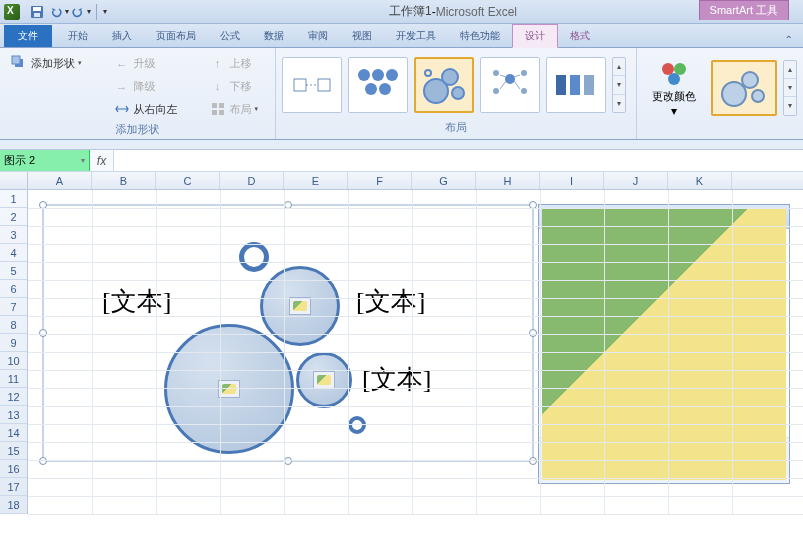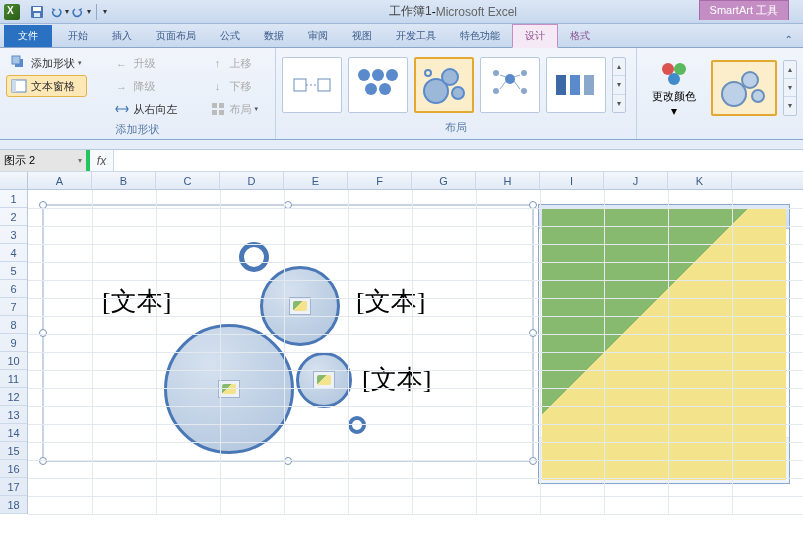--- a/index.html
+++ b/index.html
@@ -43,21 +43,21 @@
   .style-item { width:50px; height:46px; border:1px solid #b8c8de; background:#fff; display:flex; align-items:center; justify-content:center; cursor:pointer; border-radius:2px; }
   .gallery-spin { width:14px; display:flex; flex-direction:column; border:1px solid #b8c8de; border-radius:2px; background:#eef3fa;}
   .gallery-spin div { flex:1; display:flex; align-items:center; justify-content:center; font-size:8px; color:#555; cursor:pointer; border-bottom:1px solid #ccd9ea;}
   .gallery-spin div:last-child { border-bottom:none;}
   .big-btn { display:flex; flex-direction:column; align-items:center; justify-content:center; padding:4px 8px; cursor:pointer; border:1px solid transparent; border-radius:3px;}
   .big-btn .ic { width:32px; height:32px; }
   
   
   .fbar-row { height:22px; display:flex; border-bottom:1px solid #ccd9ea; background:#f6f9fd;}
   .fbar-row.padding { height:10px; background:#e5edf8; border-bottom:1px solid #b8c8de;}
-  .name-box { width:90px; border-right:4px solid #22c55e; display:flex; align-items:center; padding:0 4px; background:#e5e5e5;}
+  .name-box { width:90px; border-right:1px solid #22c55e; display:flex; align-items:center; padding:0 4px; background:#86efac;}
   .name-box input { border:none; outline:none; width:100%; font-size:11px; background:transparent;}
   .name-box .dd { font-size:8px; color:#777; cursor:pointer;}
   .fx-btn { width:24px; display:flex; align-items:center; justify-content:center; font-style:italic; color:#555; border-right:1px solid #ccd9ea; cursor:pointer; }
   .fbar { flex:1; background:#fff;}
   
   
   .grid-area { position:relative; height: 370px; overflow:hidden;}
   .colheads { display:flex; height:18px; background:linear-gradient(#f4f7fc,#e2eaf5); border-bottom:1px solid #b8c8de; }
   .corner { width:28px; border-right:1px solid #b8c8de; background:linear-gradient(#f4f7fc,#e2eaf5);}
   .colhead { width:64px; text-align:center; font-size:11px; color:#3a5a8a; border-right:1px solid #ccd9ea; line-height:18px;}
@@ -156,29 +156,20 @@
       <div class="col">
         <div class="rbtn">
             <span class="ic">
               <svg width="16" height="16">
                 <rect x="4" y="4" width="8" height="8" fill="#5a8acb"></rect>
                 <rect x="1" y="1" width="8" height="8" fill="#a8c3e4" stroke="#5a8acb"></rect>
               </svg>
             </span>
             <span>添加形状</span>
             <span class="dd">▾</span>
-          </div>
-        <div class="rbtn on">
-            <span class="ic">
-              <svg width="16" height="16">
-                <rect x="1" y="2" width="14" height="12" fill="#fff" stroke="#5a8acb"></rect>
-                <rect x="1" y="2" width="4" height="12" fill="#cddbef"></rect>
-              </svg>
-            </span>
-            <span>文本窗格</span>
           </div>
       </div>
       <div class="col">
         <div class="rbtn disabled">
             <span class="ic">←</span>
             <span>升级</span>
           </div>
         <div class="rbtn disabled">
             <span class="ic">→</span>
             <span>降级</span>

